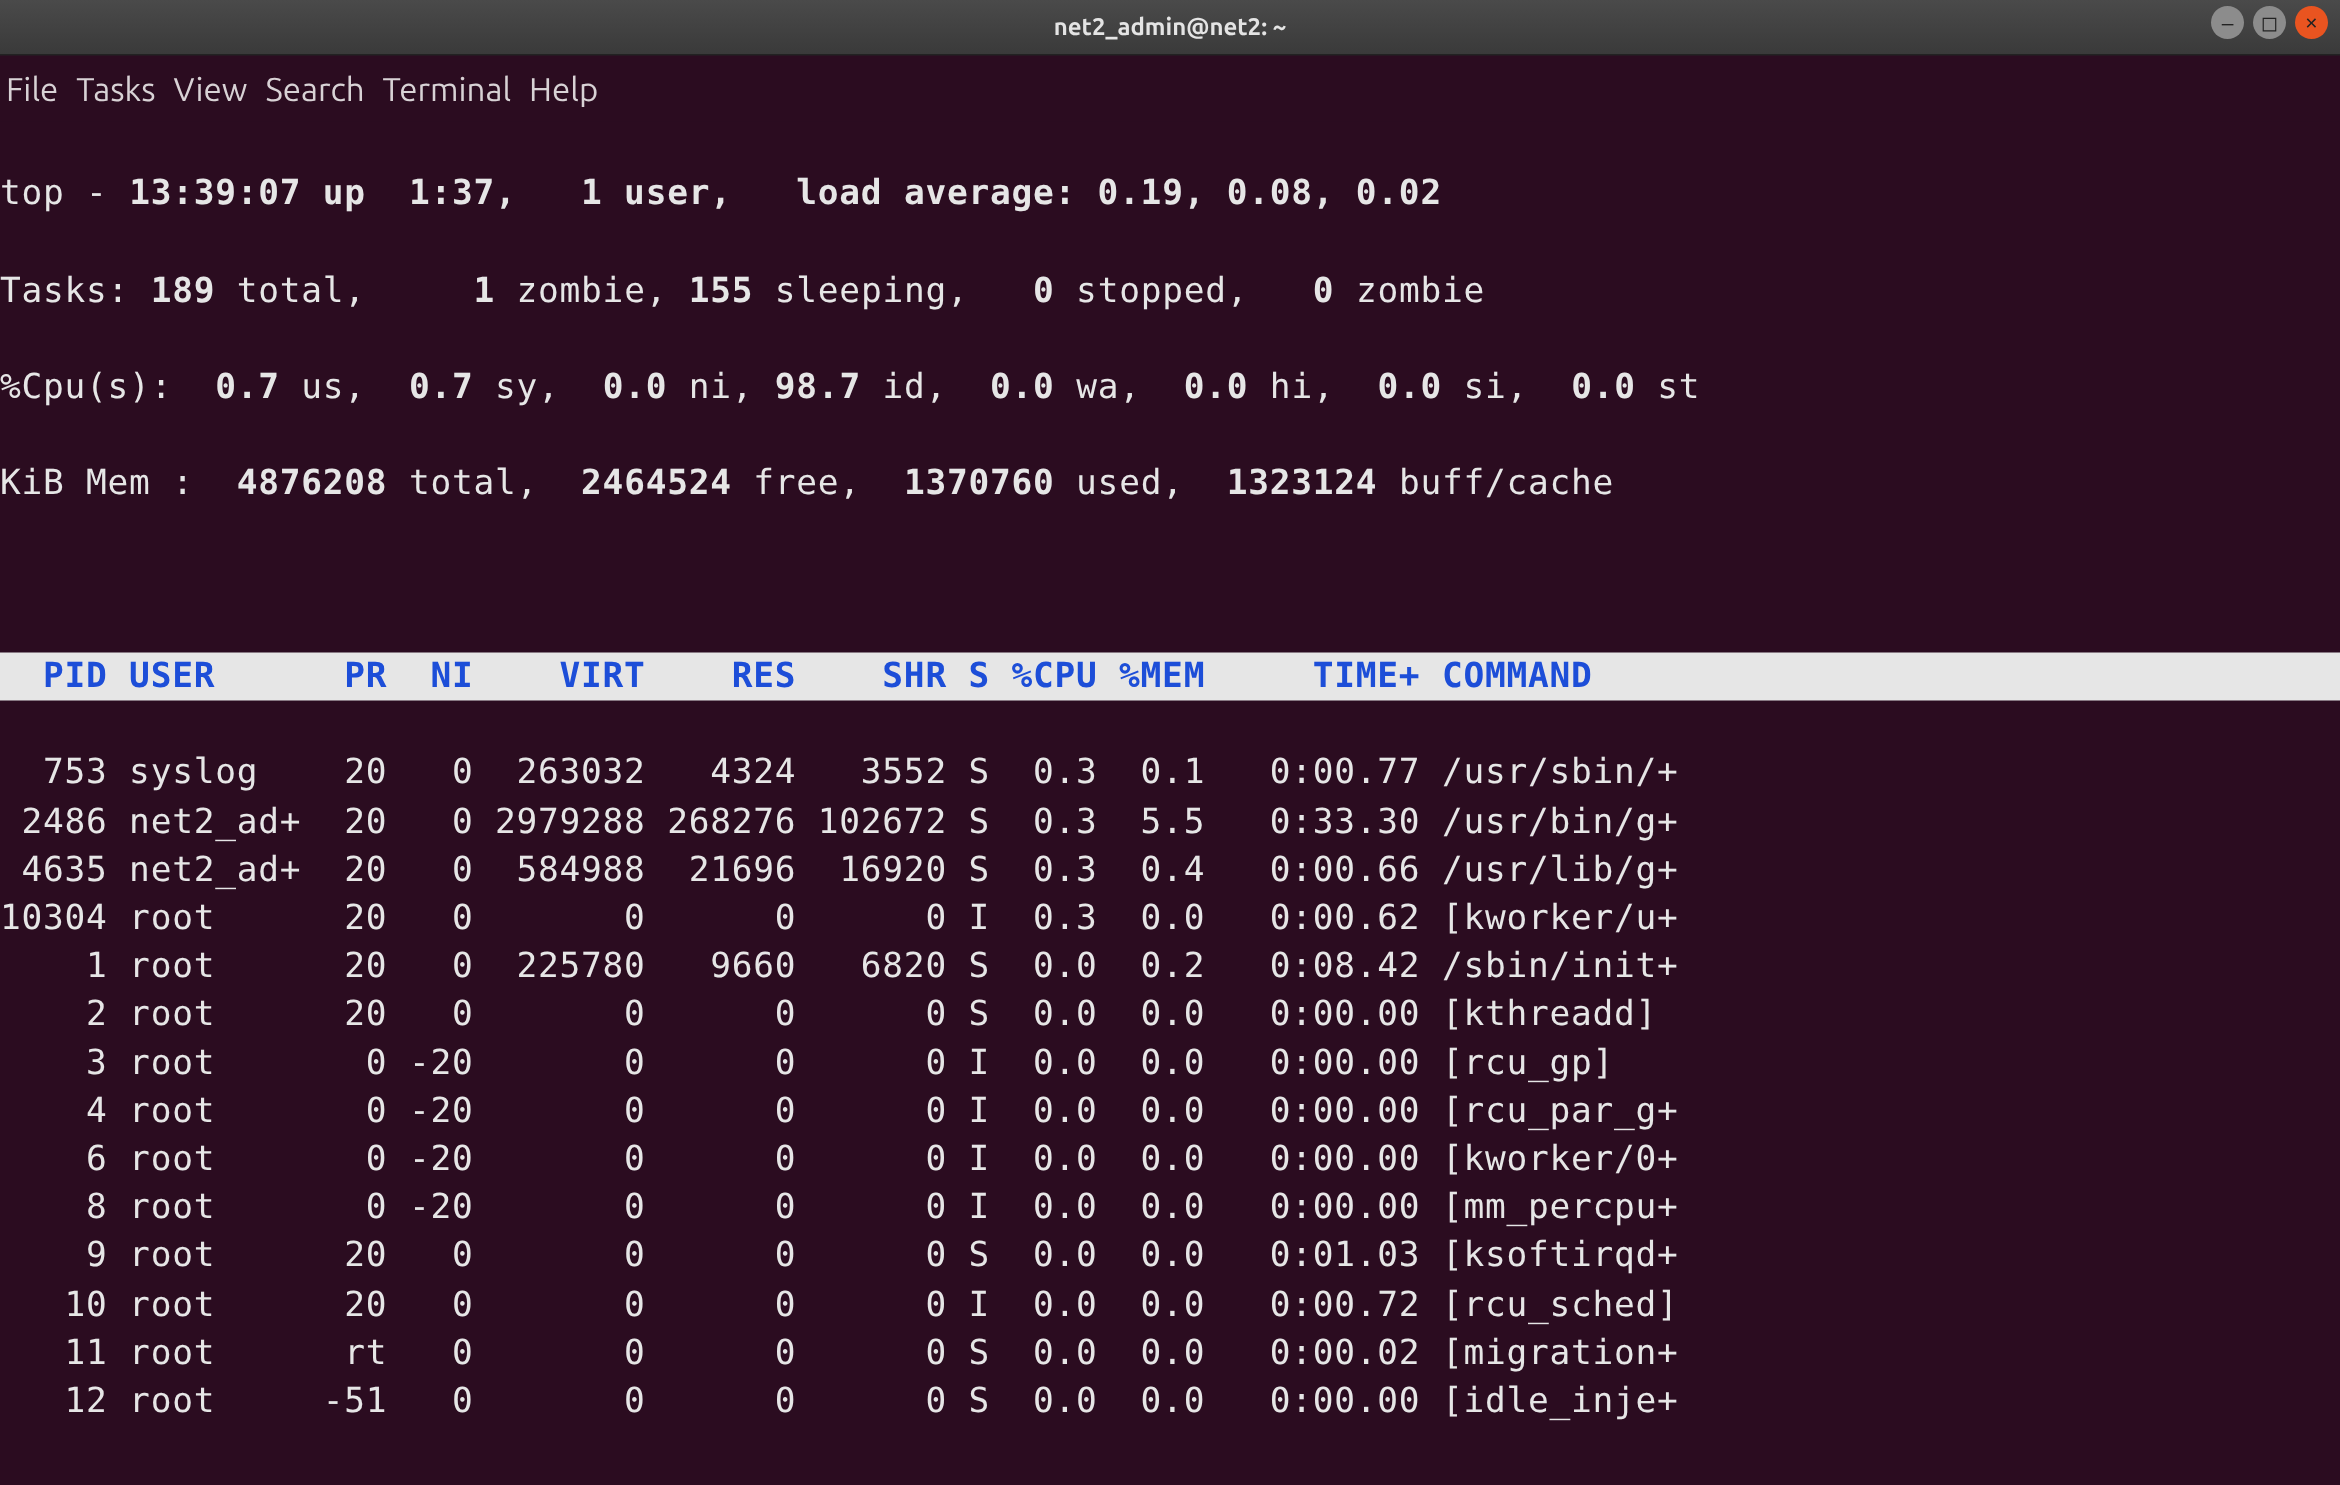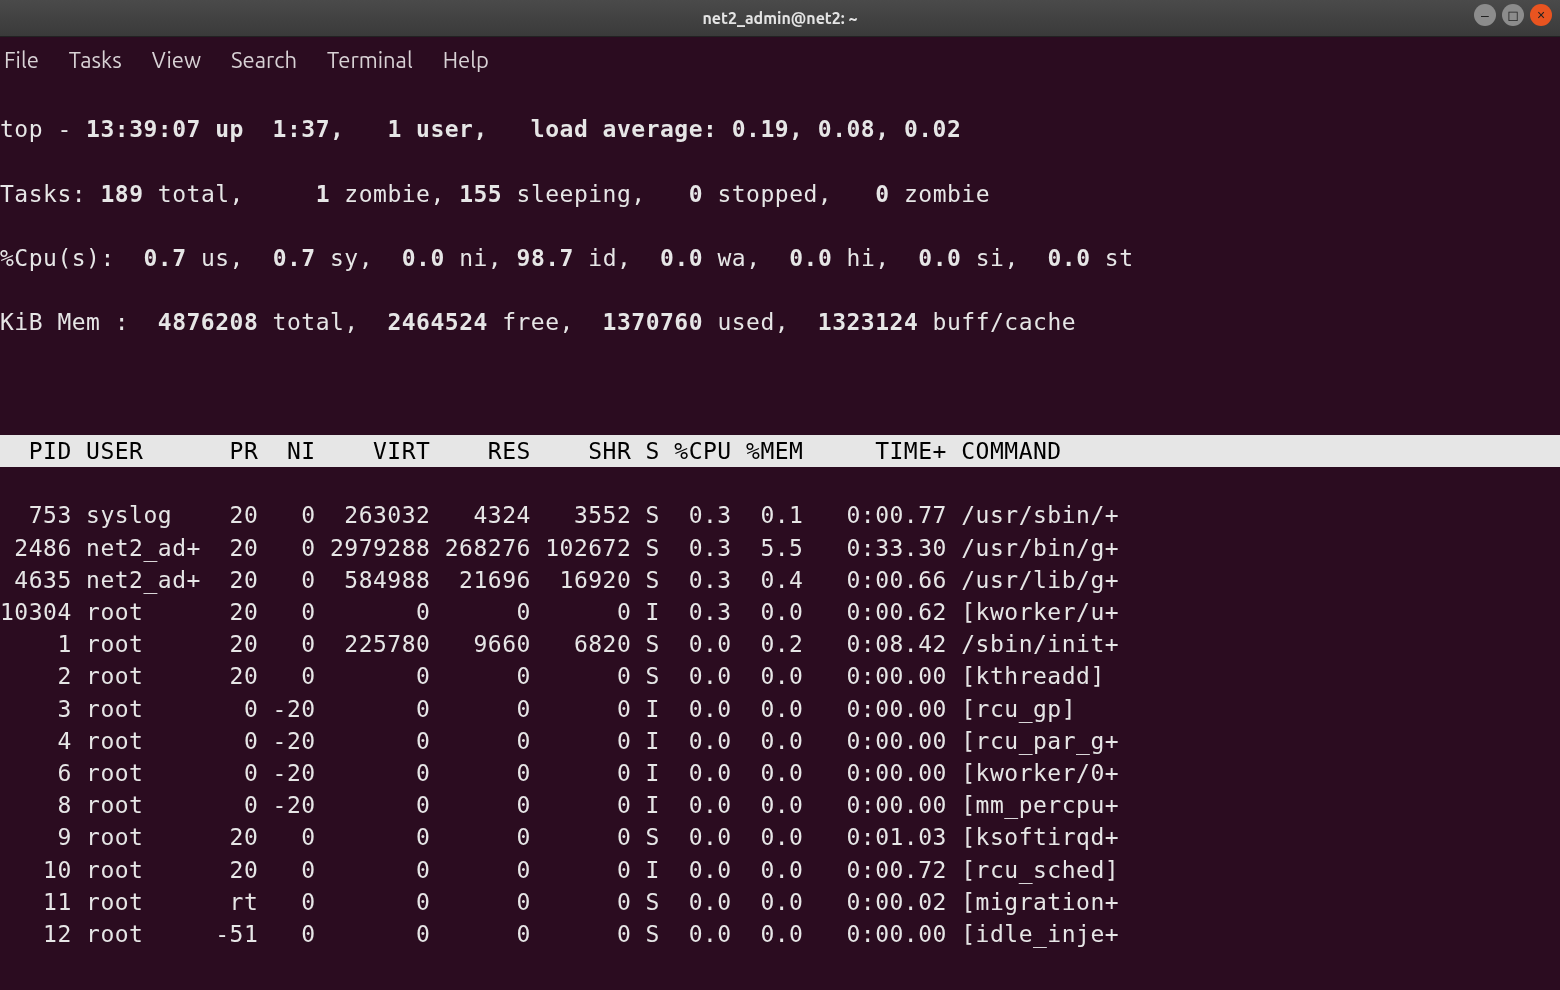--- a/index.html
+++ b/index.html
@@ -49,37 +49,37 @@
   }
   .win-min { background: #8c8c8c; }
   .win-max { background: #8c8c8c; }
   .win-close { background: #e95420; }
   .menubar {
     height: 44px;
     background: #2b0c20;
     display: flex;
     align-items: center;
     padding: 0 4px;
-    gap: 30px;
+    gap: 12px;
     font-family: "Ubuntu", "DejaVu Sans", sans-serif;
     font-size: 22px;
     color: #d8d2d5;
   }
   .menu-item { cursor: default; }
   .term {
     padding: 0;
     line-height: 1.4;
     white-space: pre;
     letter-spacing: 0.5px;
   }
   .bold { font-weight: bold; }
   .hdr {
     background: #e6e6e6;
-    color: #000000;
-    font-weight: normal;
+    color: #1d4ed8;
+    font-weight: bold;
   }
   .row { display: block; }
 </style>
 </head>
 <body>
 
 <div class="titlebar">
   <span class="title">net2_admin@net2: ~</span>
   <div class="window-controls">
     <div class="win-btn win-min">–</div>

